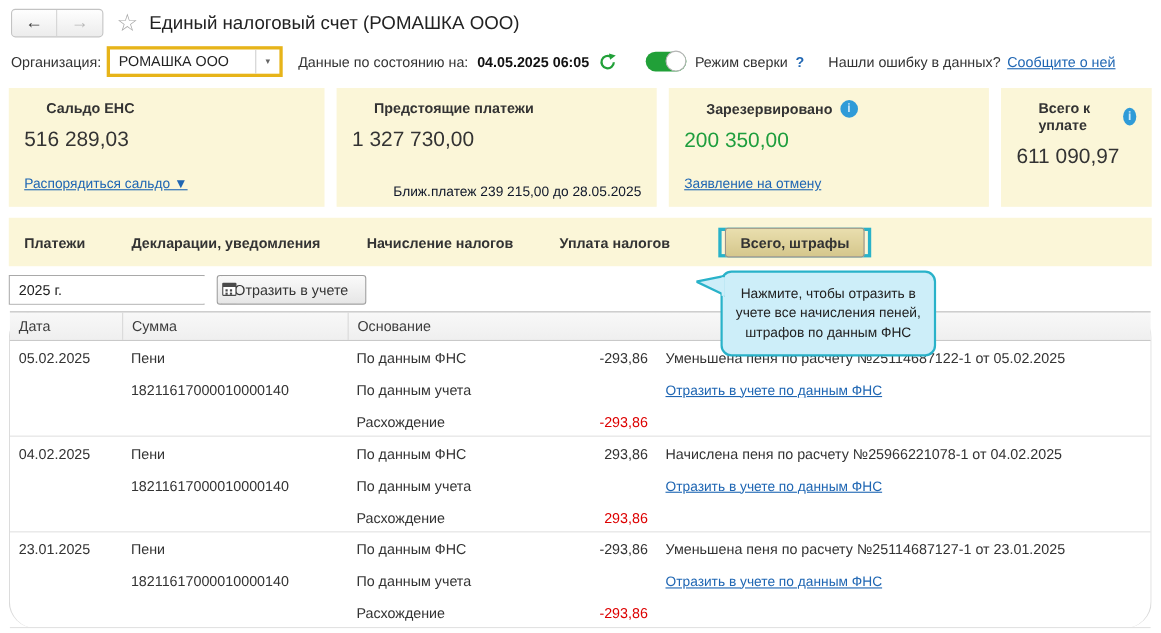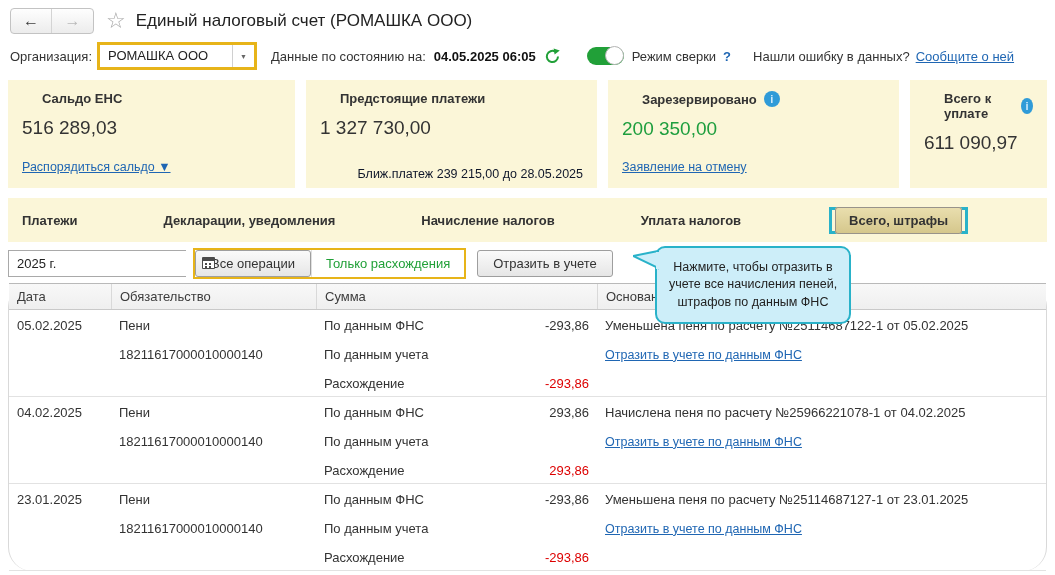--- a/index.html
+++ b/index.html
@@ -46,21 +46,21 @@
   .card .ct { font-weight:bold; font-size:13px; color:#333; display:flex; align-items:center; gap:7px;margin-left:20px; }
   .info-i { width:16px; height:16px; border-radius:50%; background:#2f9bd8; color:#cfe9fb;
     font-size:11px; font-weight:bold; display:inline-flex; align-items:center;
     justify-content:center; font-style:normal; cursor:pointer; }
   .card .amt { font-size:19px; color:#333; margin-top:11px; }
   .amt.green { color:#1e9e3e; }
   .card .clink { position:absolute; left:14px; bottom:14px; font-size:12.5px; }
   .card .note { position:absolute; right:14px; bottom:7px; font-size:12.5px; color:#0f172a; }
   
   .tabsbar { margin:10px 8px 0 8px; background:#fbf6d8; height:44px;
-    display:flex; align-items:center; padding:0 14px;gap:44px; }
+    display:flex; align-items:center; padding:0 14px; }
   .tab { font-weight:bold; color:#333; margin-right:42px; cursor:pointer; }
   .tab-hl { border:3px solid #29b2c9; padding:3px; margin-left:2px; }
   .tab-active { background:linear-gradient(#e9deae,#d5c78c); border:1px solid #98938a;
     border-radius:3px; padding:5px 13px; font-weight:bold; color:#333; cursor:pointer; }
   
   .frow { display:flex; align-items:center; margin:6px 8px 0 8px; height:30px; position:relative; }
   .period { display:inline-flex; width:178px; height:27px; border:1px solid #a9a9a9; background:#fff; }
   .period input { flex:1; border:0; outline:none; padding:0 8px; font:13px "Liberation Sans",sans-serif; color:#222; }
   .calbtn { width:27px; border-left:1px solid #a9a9a9; background:linear-gradient(#fbfbfb,#ebebeb);
     display:flex; align-items:center; justify-content:center; cursor:pointer; }
@@ -167,39 +167,34 @@
   </span>
 </div>
 
 <div class="frow">
   <div class="period">
     <input value="2025 г." style="">
     <span class="calbtn">
         <span class="cal-ic"></span>
       </span>
   </div>
-  <div class="seg-wrap">
-    <button class="btn">Все операции</button>
-    <span class="seg-right">Только расхождения</span>
-  </div>
   <button class="btn reflect">Отразить в учете</button>
 </div>
 
 <div class="tip">
   <svg width="26" height="22" viewBox="0 0 26 22">
     <polygon points="25,2 0,7 25,19" fill="#cdeef9" stroke="#29b2c9" stroke-width="2"></polygon>
     <rect x="23" y="3" width="4" height="17" fill="#cdeef9"></rect>
   </svg>
   <span>Нажмите, чтобы отразить в учете все начисления пеней, штрафов по данным ФНС</span>
 </div>
 
 <div class="table">
   <div class="thead">
     <div class="th">Дата</div>
-    <div class="th">Обязательство</div>
     <div class="th">Сумма</div>
     <div class="th">Основание</div>
   </div>
 
   <div class="trow">
     <div class="cell">
         <div class="ln">05.02.2025</div>
       </div>
     <div class="cell">
       <div class="ln">Пени</div>

